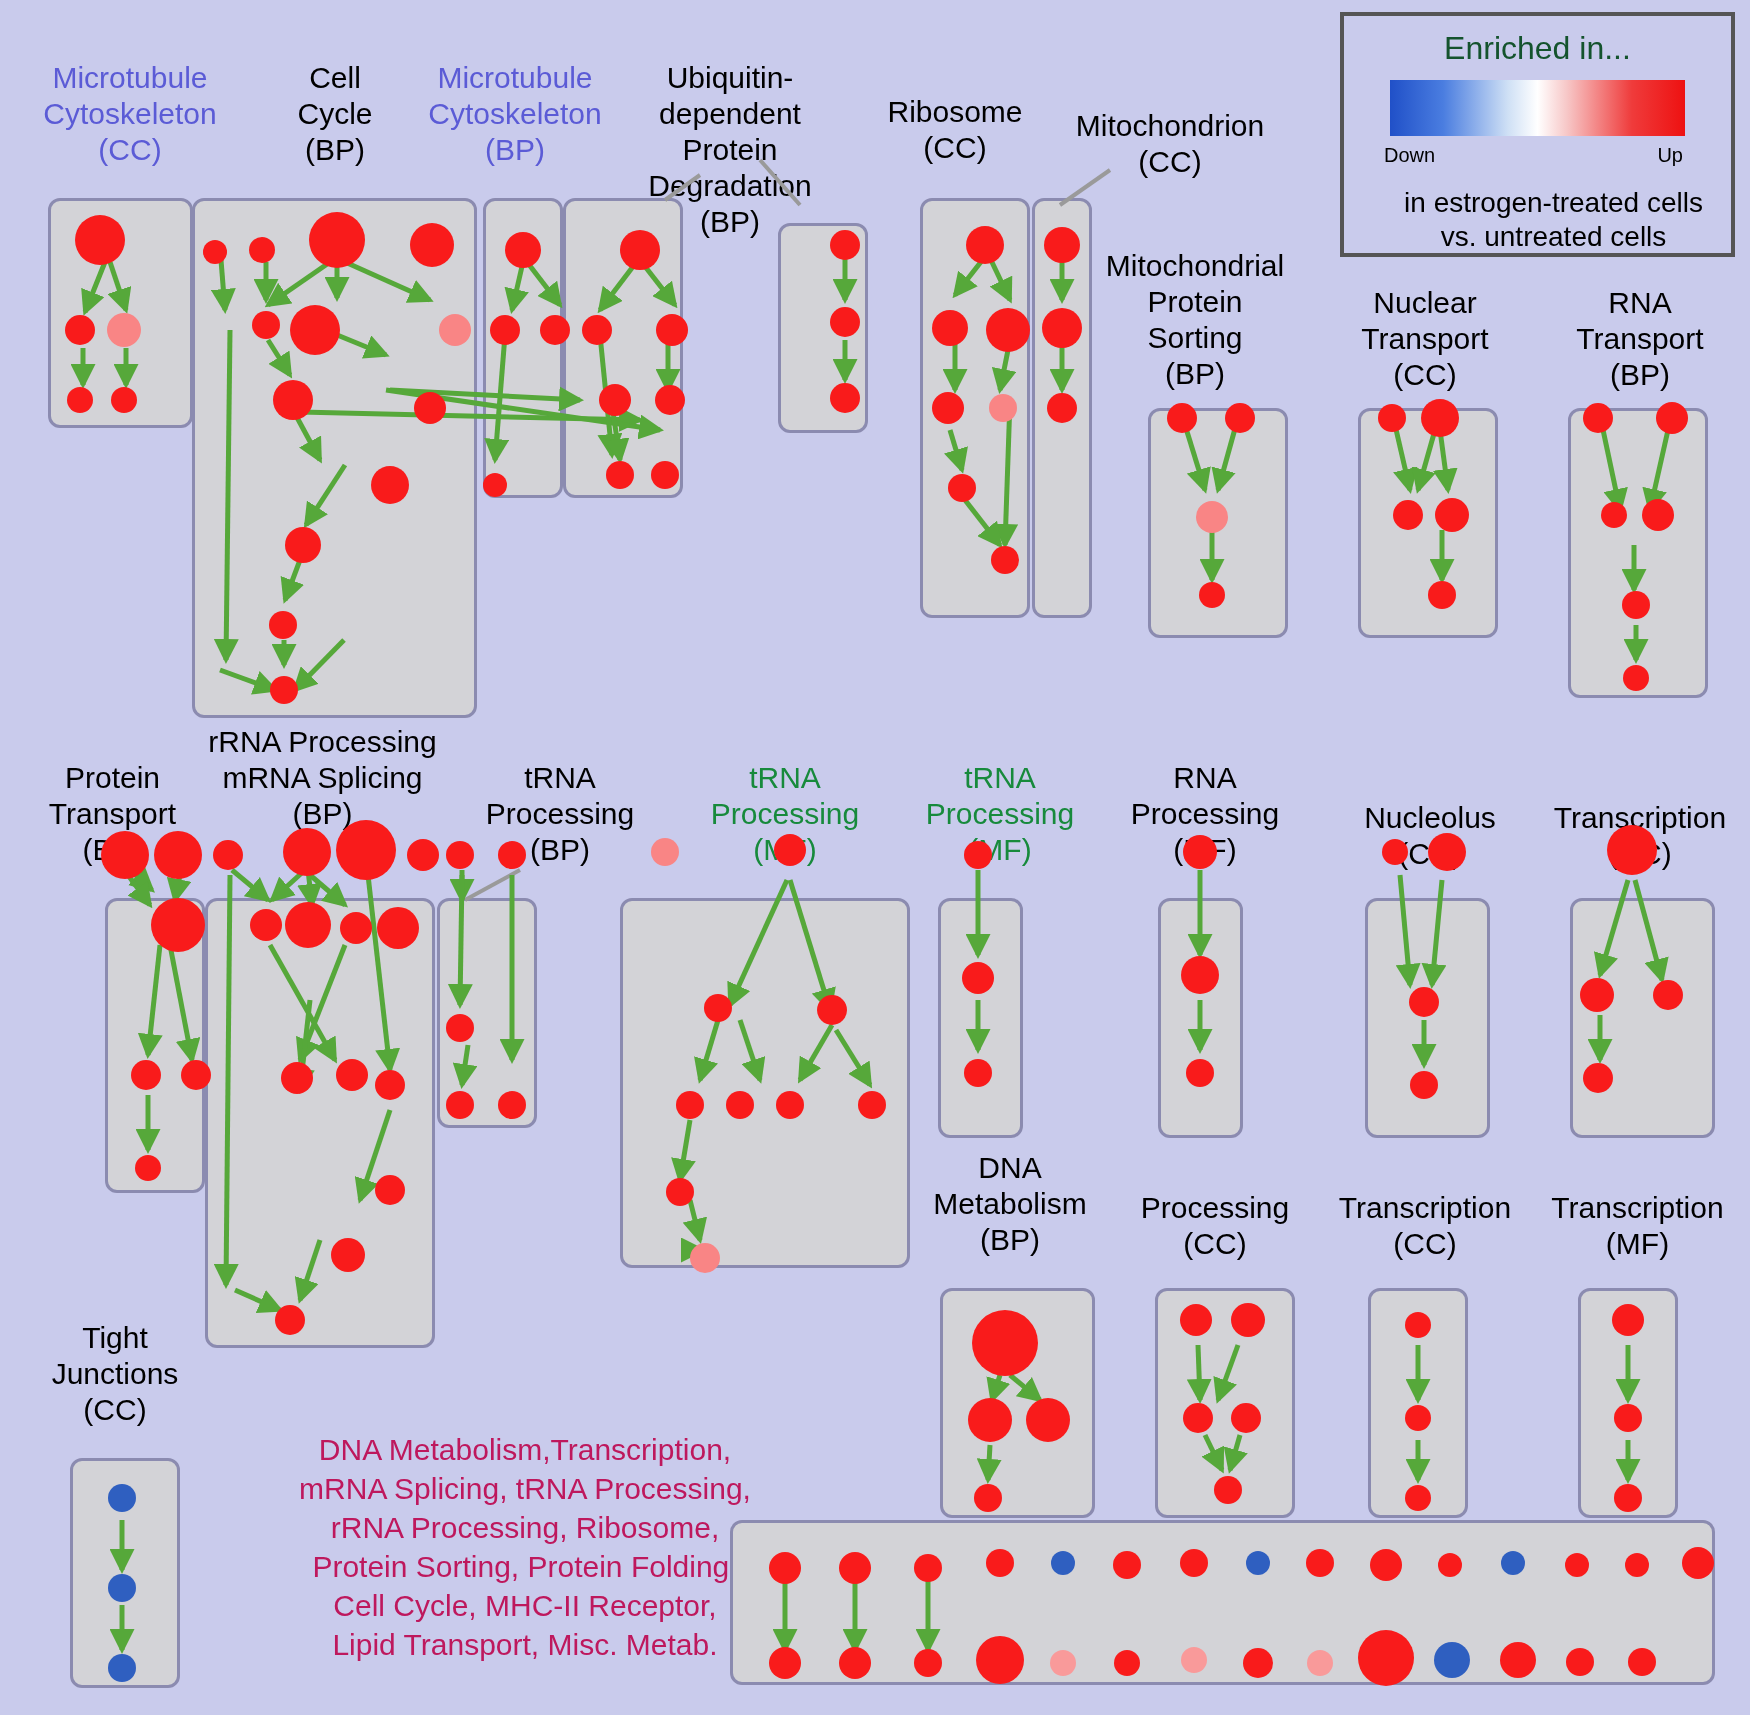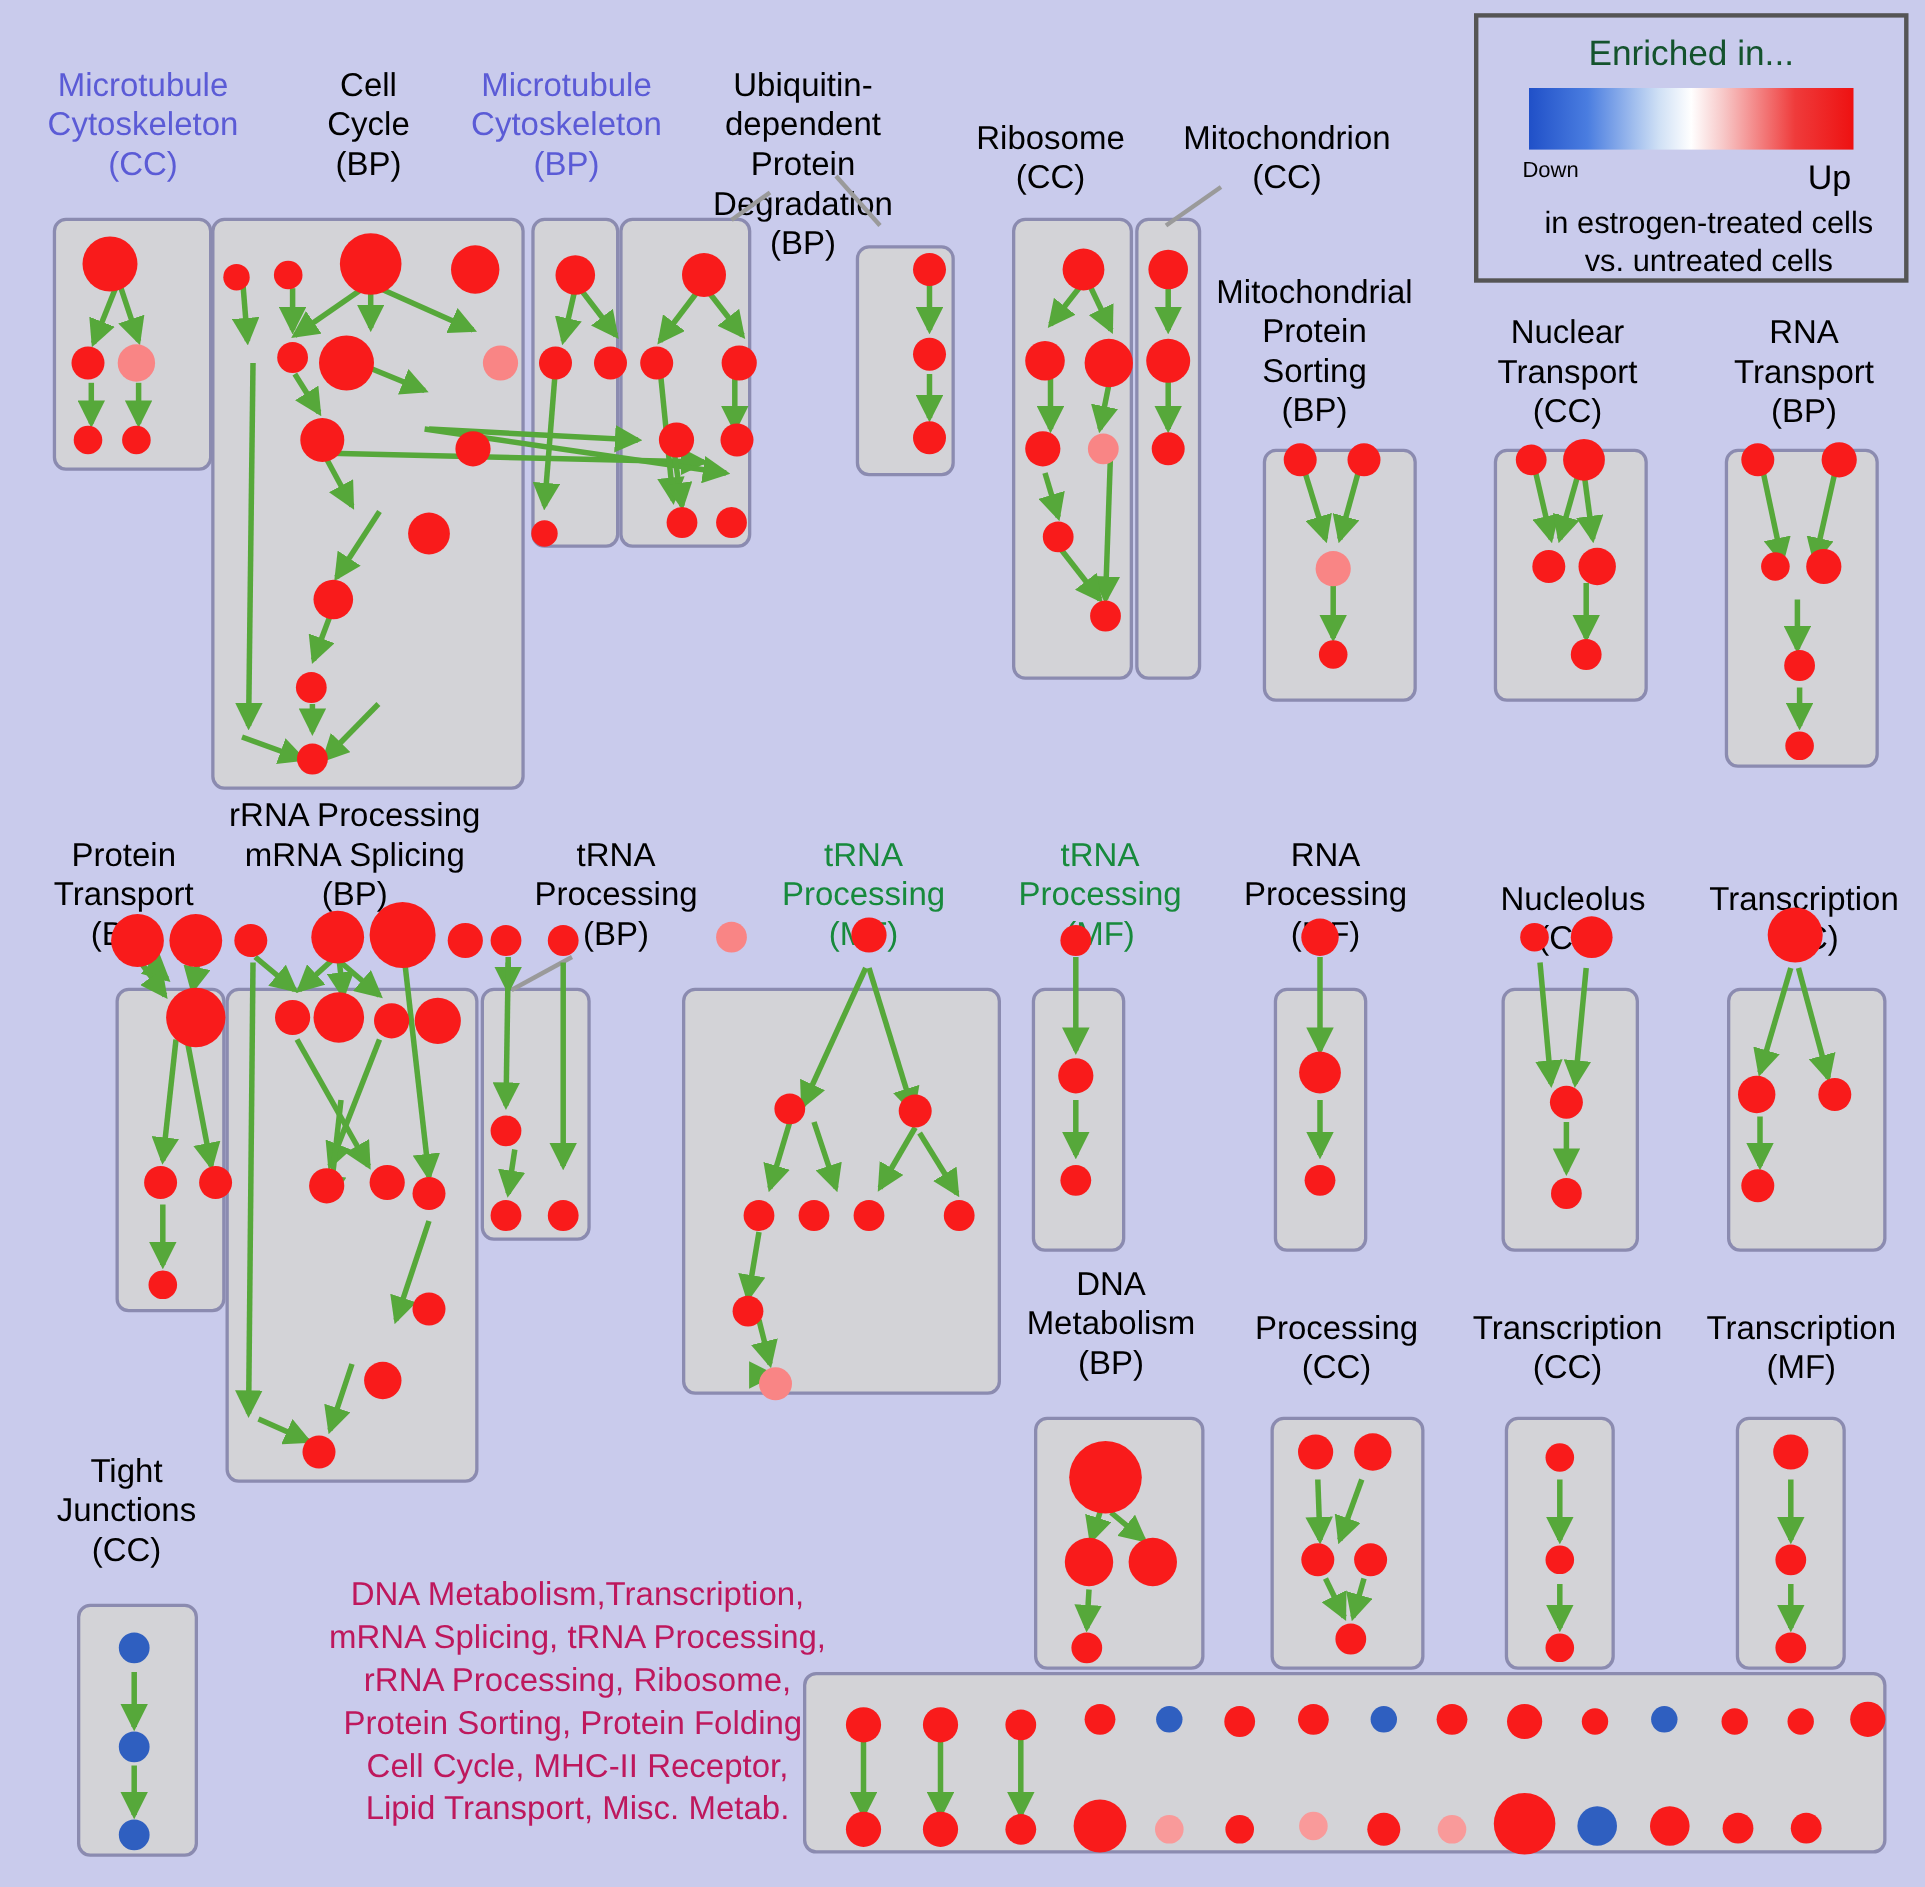--- a/index.html
+++ b/index.html
@@ -38,21 +38,21 @@
   .legend-title{
     position:absolute;left:0;right:0;top:14px;
     text-align:center;font-size:32px;color:#14532d;
   }
   .legend-bar{
     position:absolute;
     left:46px;right:46px;top:64px;height:56px;
     background:linear-gradient(to right,#2050c8 0%,#4a7de0 18%,#cfe0f5 40%,#ffffff 50%,#f7c7c7 60%,#ef3b3b 82%,#ee1111 100%);
   }
   .legend-down{position:absolute;left:40px;top:128px;font-size:20px;}
-  .legend-up{position:absolute;right:48px;top:128px;font-size:31px;}
+  .legend-up{position:absolute;right:48px;top:128px;font-size:20px;}
   .legend-sub{position:absolute;left:0;right:0;top:170px;text-align:center;font-size:28px;line-height:34px;}
   .multi-text{
     position:absolute;
     font-size:30px;line-height:39px;color:#be185d;
     white-space:pre;
     text-align:center;
   }
   svg.net{position:absolute;left:0;top:0;width:1750px;height:1715px;pointer-events:none;}
   .node{stroke:none;}
 </style>
@@ -68,21 +68,21 @@
 Cycle
 (BP)</div>
   <div class="label blue" style="left:405px;top:60px;width:220px;">Microtubule
 Cytoskeleton
 (BP)</div>
   <div class="label" style="left:620px;top:60px;width:220px;">Ubiquitin-
 dependent
 Protein
 Degradation
 (BP)</div>
-  <div class="label" style="left:860px;top:108px;width:190px;">Ribosome
+  <div class="label" style="left:860px;top:94px;width:190px;">Ribosome
 (CC)</div>
   <div class="label" style="left:1050px;top:108px;width:240px;">Mitochondrion
 (CC)</div>
   <div class="label" style="left:1090px;top:248px;width:210px;">Mitochondrial
 Protein
 Sorting
 (BP)</div>
   <div class="label" style="left:1325px;top:285px;width:200px;">Nuclear
 Transport
 (CC)</div>

